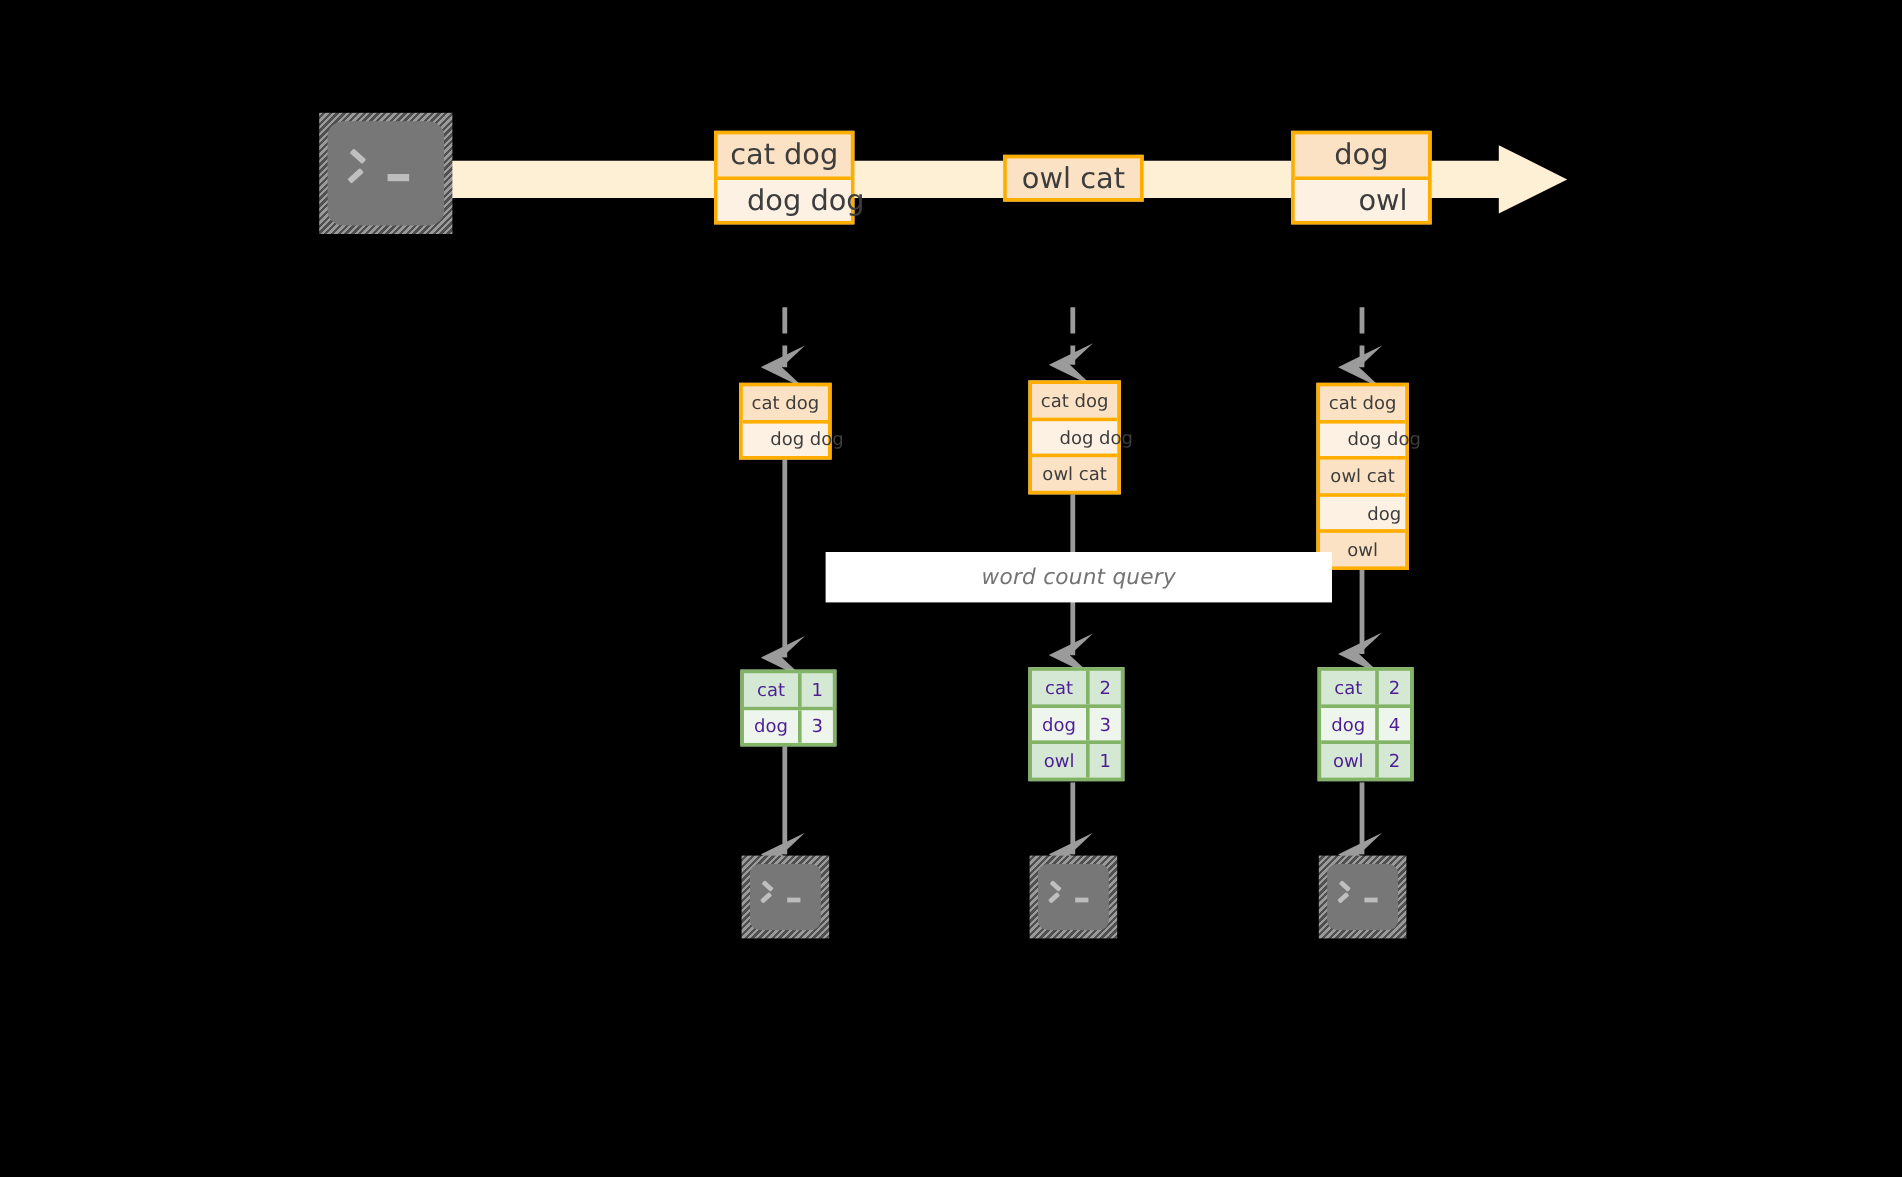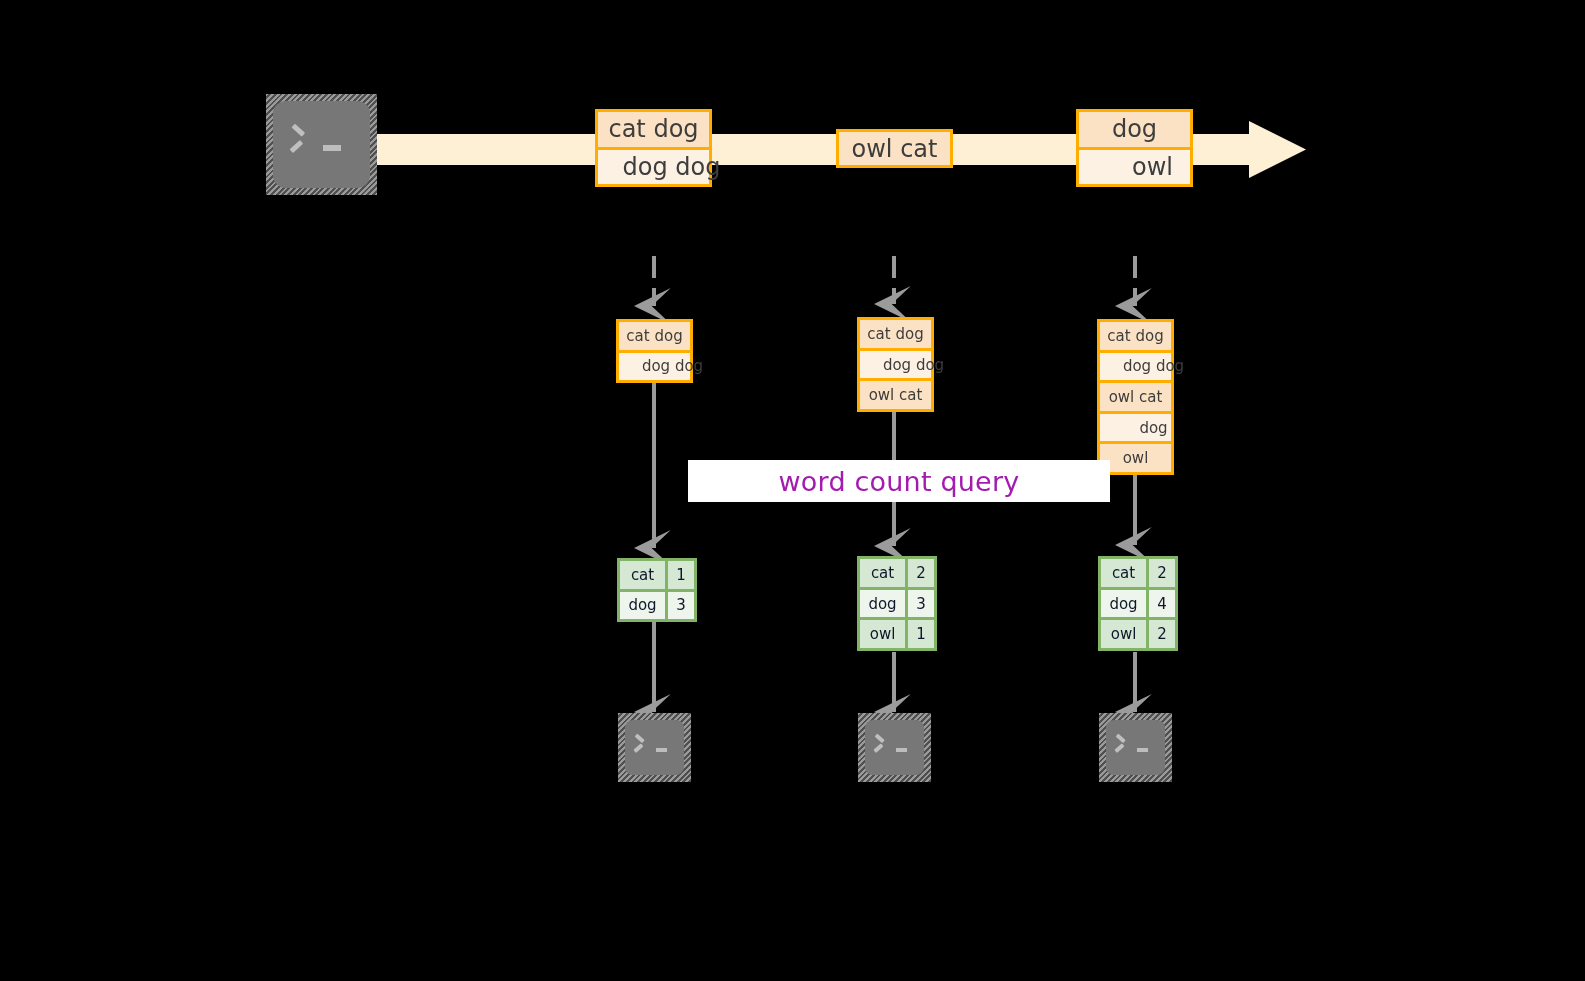--- a/index.html
+++ b/index.html
@@ -100,39 +100,40 @@
     display: flex;
     align-items: stretch;
   }
   .resbox .rrow.sep { border-top: 3px solid #82B366; }
   .resbox .rrow.alt .rc { background: #EEF5EC; }
   .resbox .rc {
     display: flex;
     align-items: center;
     justify-content: center;
     font-size: 15px;
-    color: #0f172a;
+    color: #4c1d95;
     white-space: nowrap;
   }
   .resbox .rc.word { width: 47px; }
   .resbox .rc.cnt  { width: 27px; border-left: 3px solid #82B366; }
 
   
   .qband {
     position: absolute;
     background: #FFFFFF;
     display: flex;
     align-items: center;
     justify-content: center;
   }
   .qband .qlabel {
-    font-size: 27px;
-    color: #a21caf;
+    font-size: 18px;
+    color: #737373;
     white-space: nowrap;
     letter-spacing: 0.2px;
+    font-style: italic;
   }
 </style>
 </head>
 <body>
 
 <div id="stage">
 
   <svg id="wires" viewBox="0 0 1585 981" xmlns="http://www.w3.org/2000/svg">
     <defs>
       <marker id="ah" markerWidth="10" markerHeight="10" refX="5" refY="5" orient="auto" markerUnits="strokeWidth">

